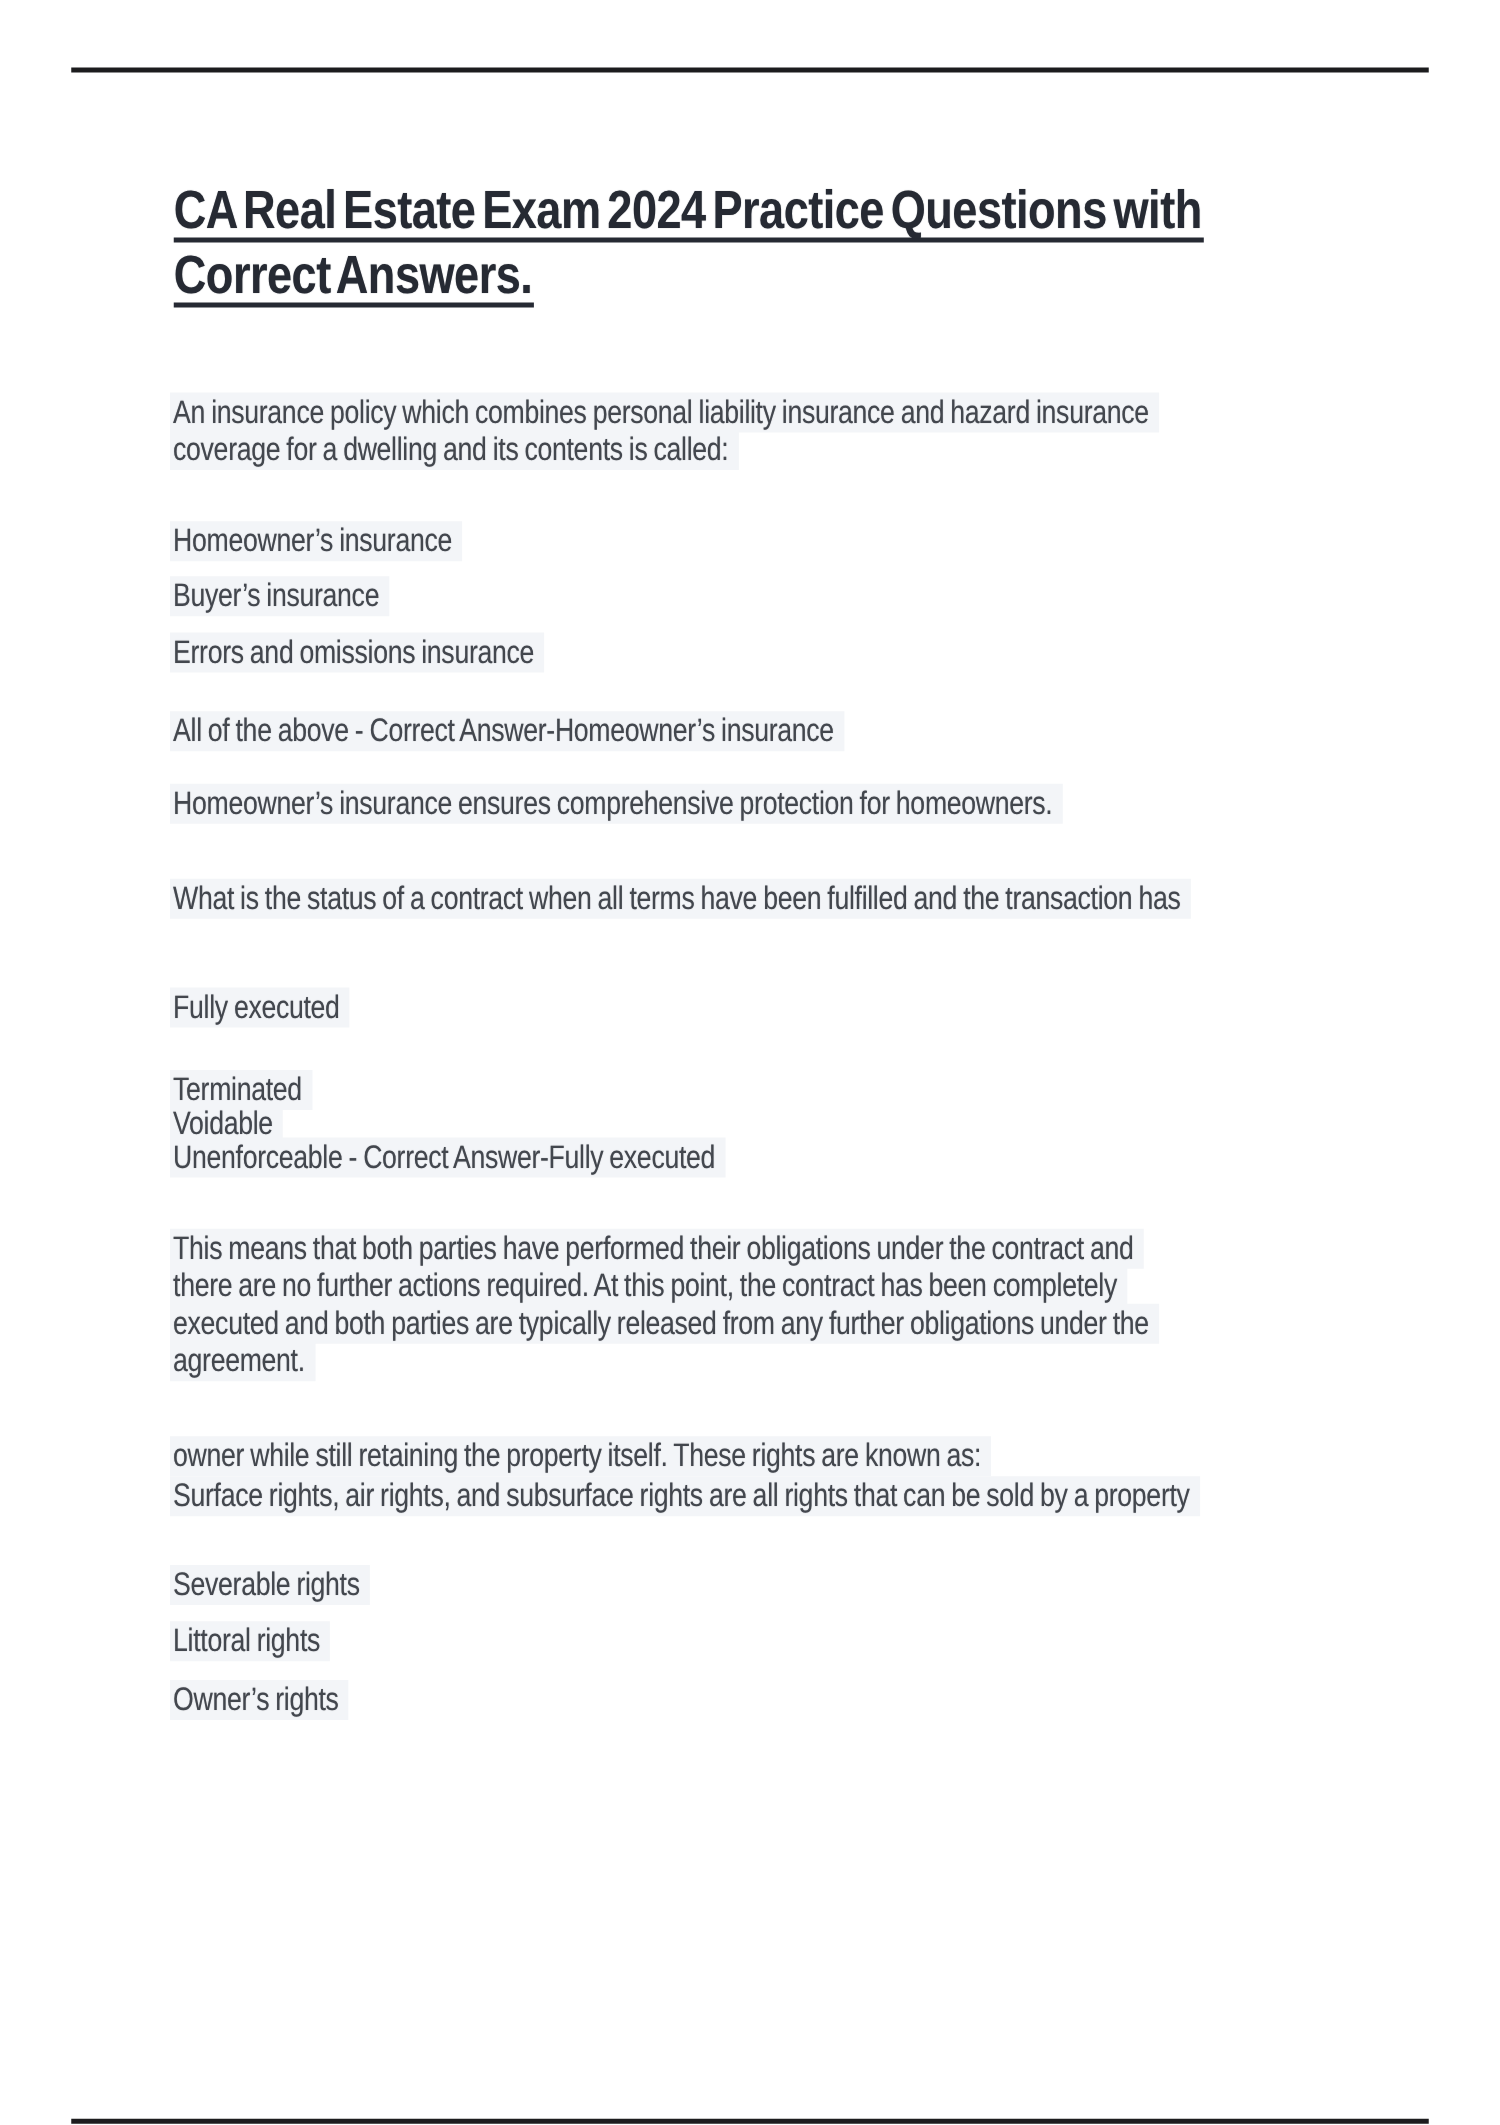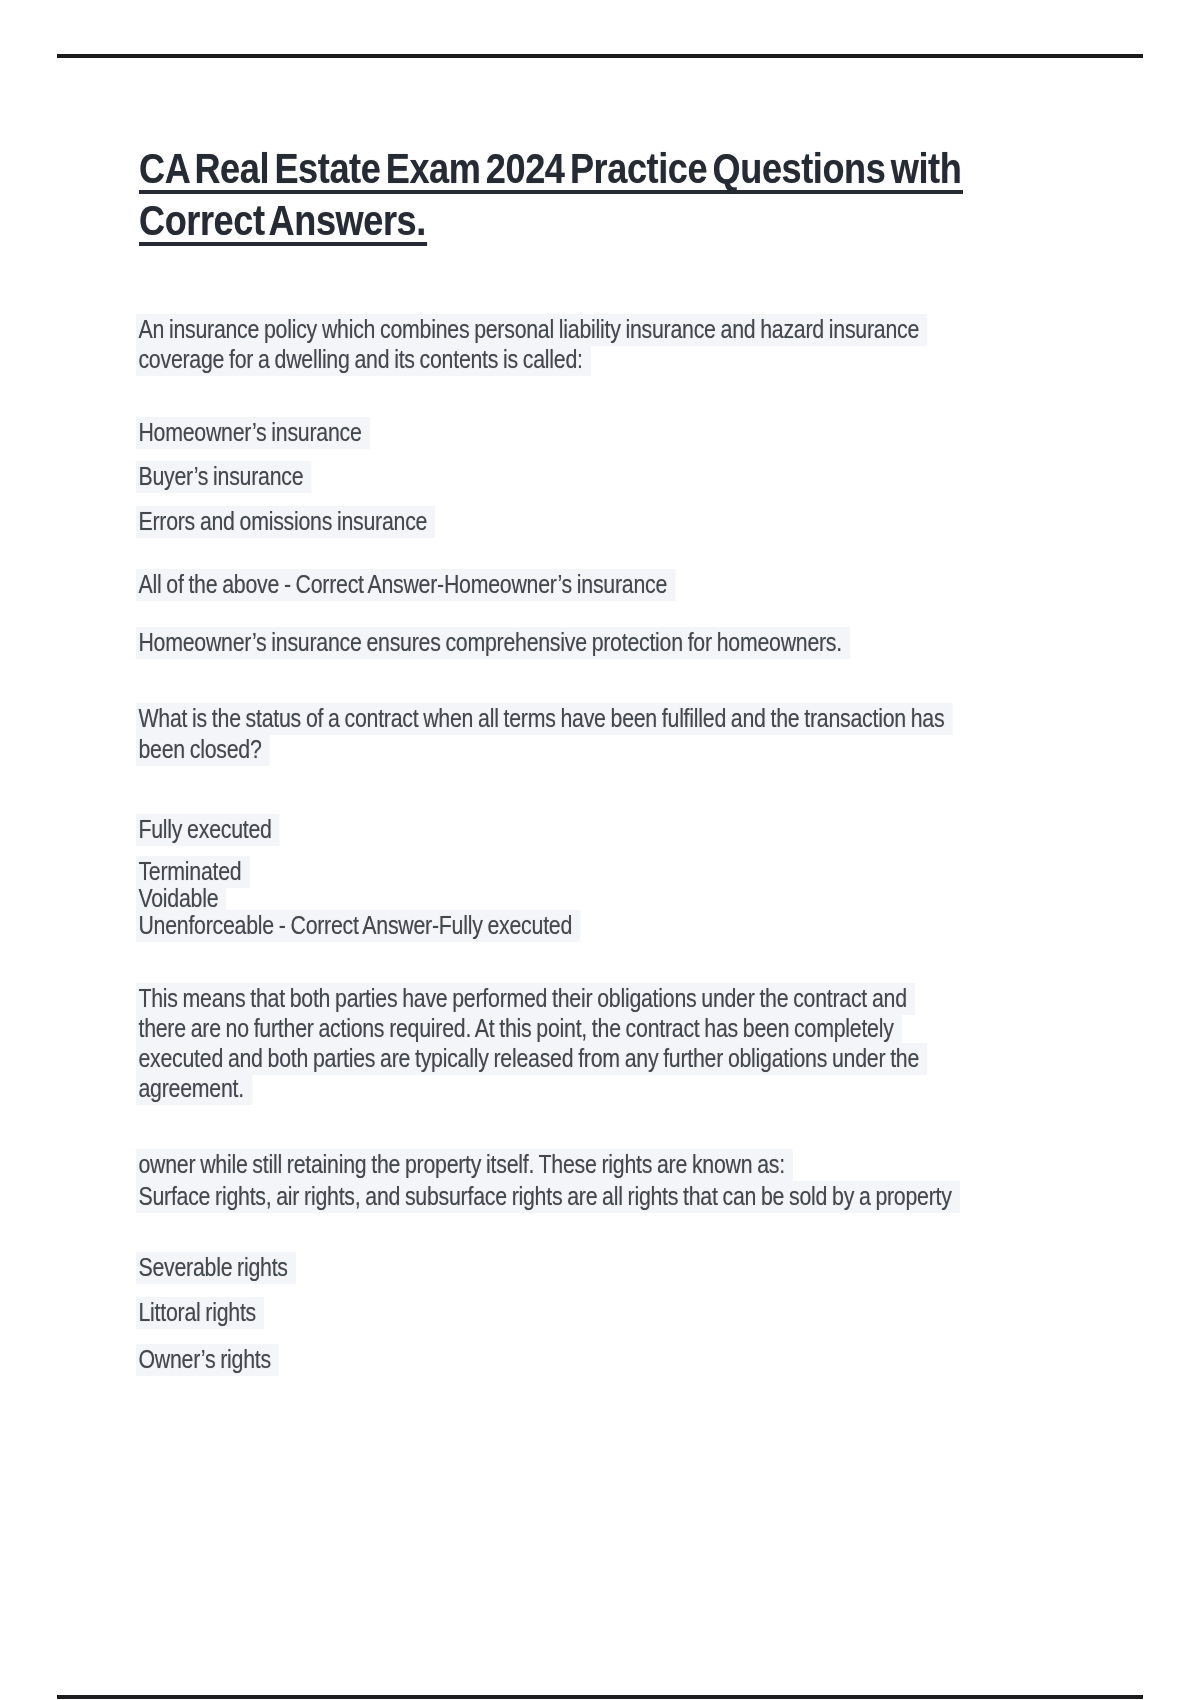--- a/index.html
+++ b/index.html
@@ -36,21 +36,21 @@
   }
 
   
   .b-q1{top:314px;}
   .b-o1a{top:417px;}
   .b-o1b{top:461px;}
   .b-o1c{top:506px;}
   .b-o1d{top:533px;margin-top:36px;}
   .b-e1{top:627px;}
   .b-q2{top:703px;}
-  .b-o2a{top:814px;}
+  .b-o2a{top:790px;}
   .b-o2g{top:856px;}
   .b-e2{top:983px;}
   .b-q3{top:1149px;}
   .b-o3a{top:1252px;}
   .b-o3b{top:1297px;}
   .b-o3c{top:1344px;text-align:center;}
   .b-o3d{top:1390px;}
 </style>
 </head>
 <body>
@@ -100,23 +100,20 @@
 
   <div class="block b-e1">
     <div class="ln">
         <span class="hl">Homeowner’s insurance ensures comprehensive protection for homeowners.</span>
       </div>
   </div>
 
   <div class="block b-q2 lh31">
     <div class="ln">
         <span class="hl">What is the status of a contract when all terms have been fulfilled and the transaction has</span>
-      </div>
-    <div class="ln">
-        <span class="hl">been closed?</span>
       </div>
   </div>
 
   <div class="block b-o2a">
     <div class="ln">
         <span class="hl">Fully executed</span>
       </div>
   </div>
 
   <div class="block b-o2g lh27">

